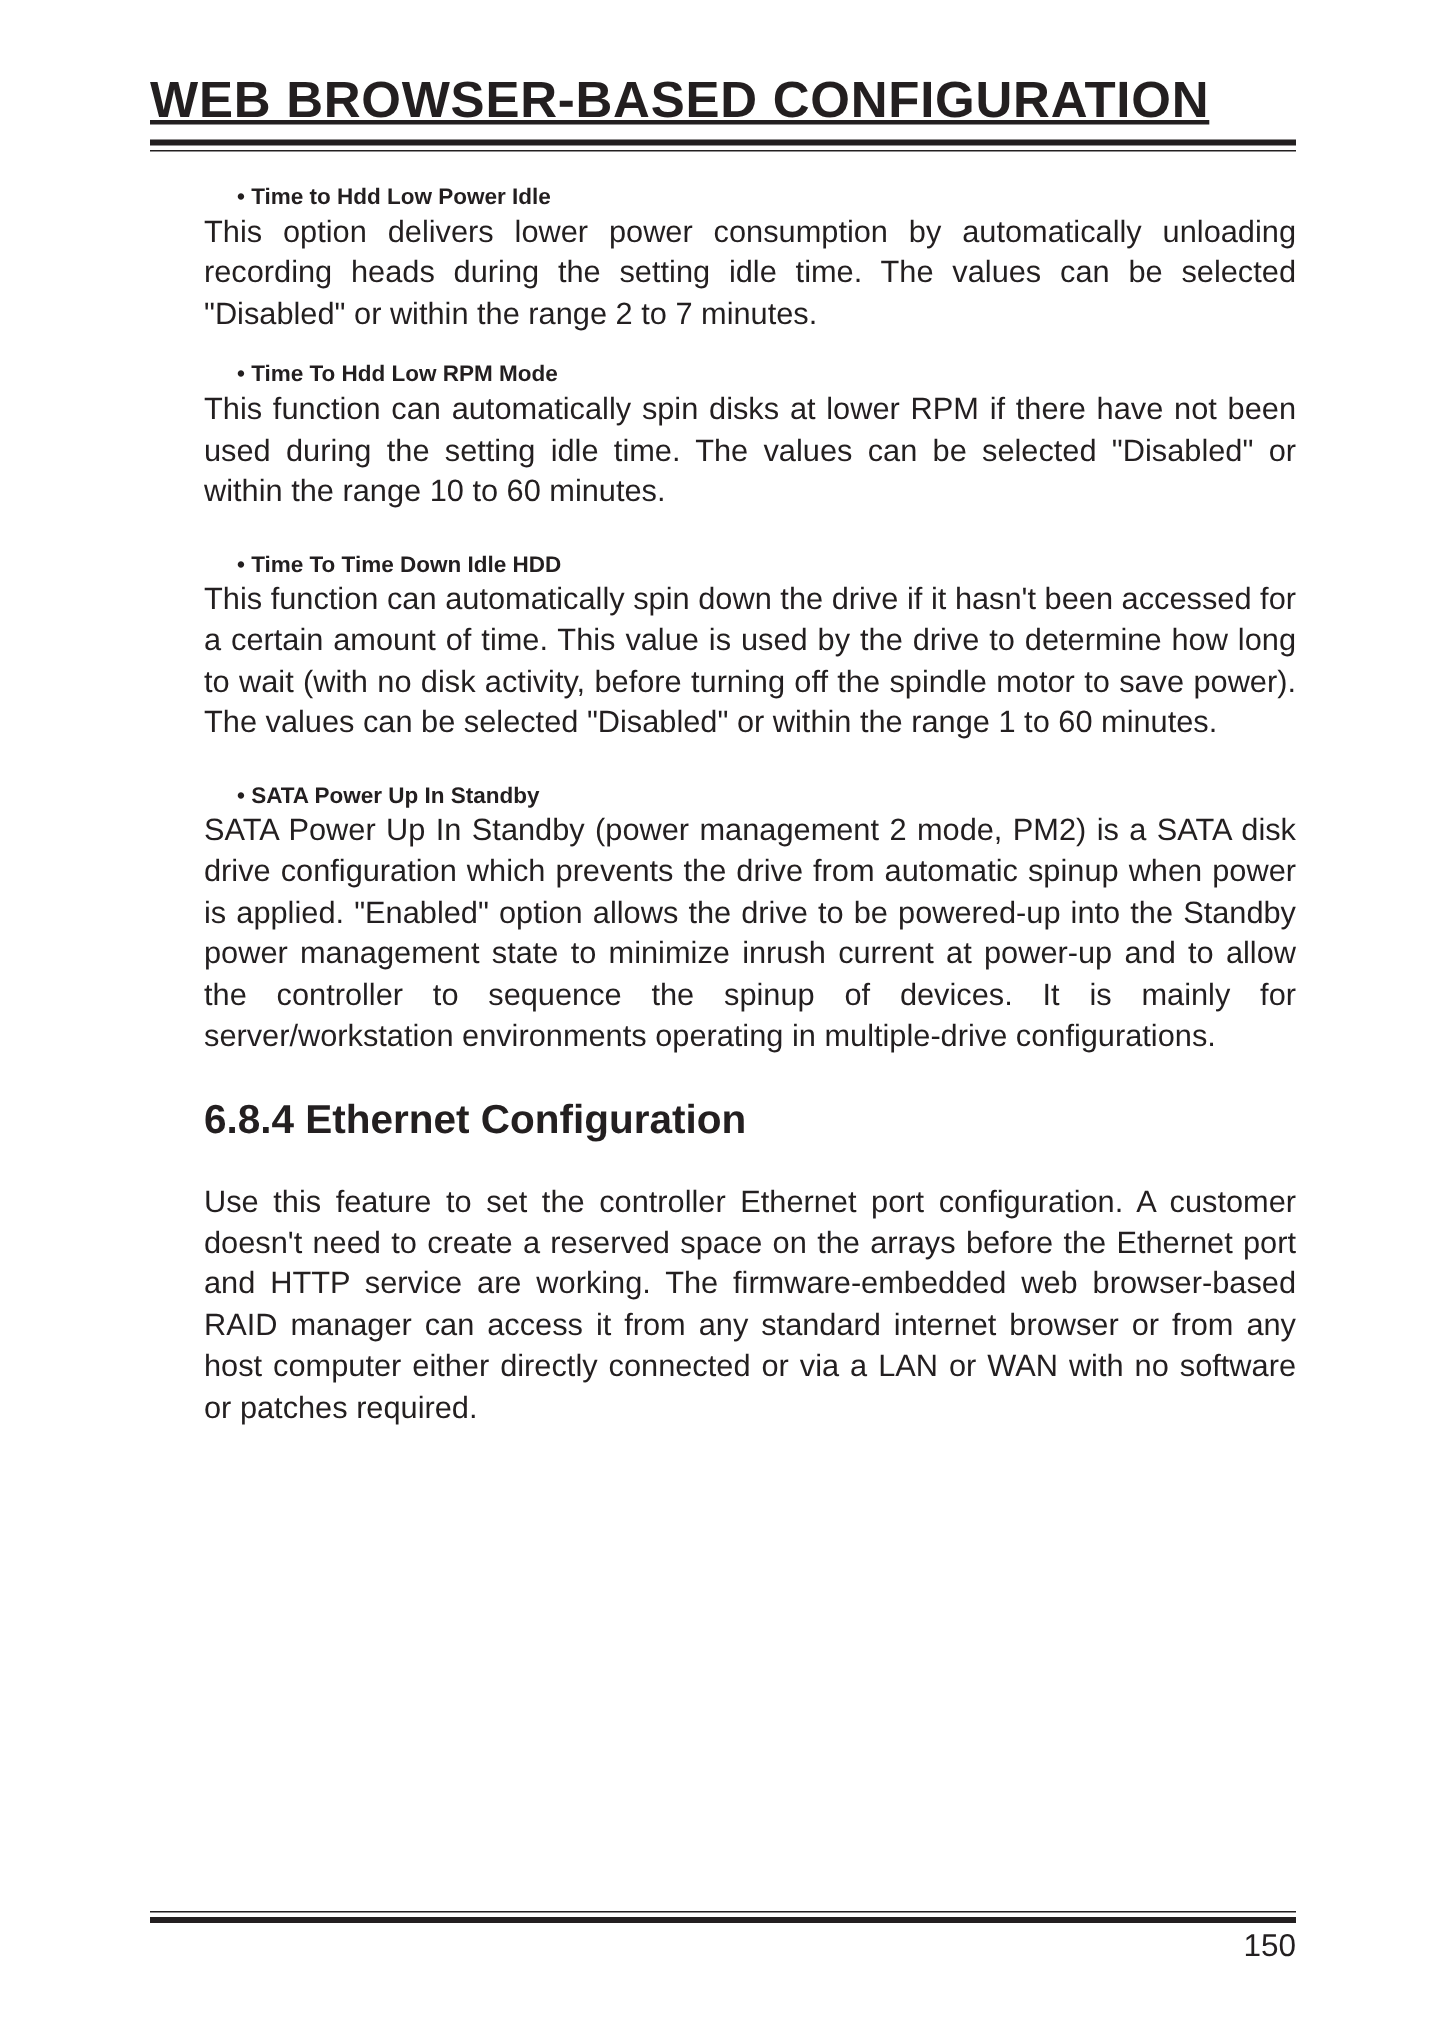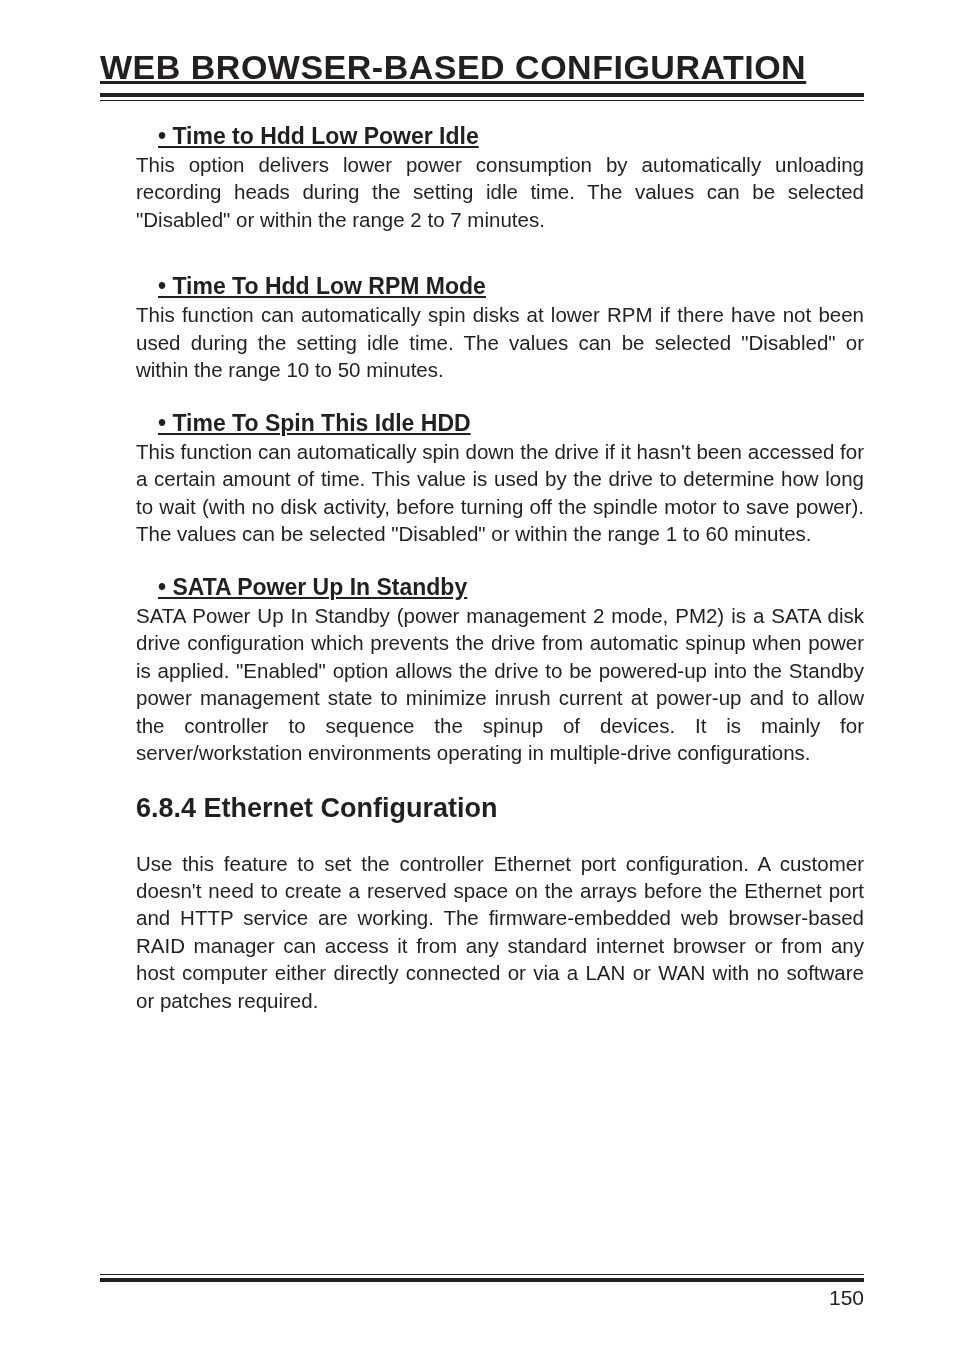--- a/index.html
+++ b/index.html
@@ -29,37 +29,36 @@
       border-top: 4px solid #231f20;
       border-bottom: 1.5px solid #231f20;
       height: 8px;
       margin-bottom: 22px;
     }
     .content {
       padding-left: 36px;
       padding-right: 0px;
     }
     .bullet-heading {
-      font-size: 23px;
+      font-size: 15px;
       font-weight: bold;
       margin-top: 0;
       margin-bottom: 1px;
       padding-left: 22px;
-      text-decoration: underline;
     }
     .bullet-heading.with-gap {
     }
     .body-text {
       font-size: 20.5px;
       line-height: 1.34;
       text-align: justify;
       margin-bottom: 26px;
     }
     .body-text.tight {
-      margin-bottom: 40px;
+      margin-bottom: 18px;
     }
     .section-heading {
       font-size: 27px;
       font-weight: bold;
       margin-top: 6px;
       margin-bottom: 26px;
     }
     .footer {
       position: absolute;
       bottom: 44px;
@@ -83,23 +82,23 @@
 
 <div class="header-title">WEB BROWSER-BASED CONFIGURATION</div>
 <hr class="header-rule">
 
 <div class="content">
 
   <div class="bullet-heading">• Time to Hdd Low Power Idle</div>
   <div class="body-text tight">This option delivers lower power consumption by automatically unloading recording heads during the setting idle time. The values can be selected "Disabled" or within the range 2 to 7 minutes.</div>
 
   <div class="bullet-heading with-gap">• Time To Hdd Low RPM Mode</div>
-  <div class="body-text">This function can automatically spin disks at lower RPM if there have not been used during the setting idle time. The values can be selected "Disabled" or within the range 10 to 50 minutes.</div>
+  <div class="body-text">This function can automatically spin disks at lower RPM if there have not been used during the setting idle time. The values can be selected "Disabled" or within the range 10 to 60 minutes.</div>
 
-  <div class="bullet-heading">• Time To Spin This Idle HDD</div>
+  <div class="bullet-heading">• Time To Time Down Idle HDD</div>
   <div class="body-text">This function can automatically spin down the drive if it hasn't been accessed for a certain amount of time. This value is used by the drive to determine how long to wait (with no disk activity, before turning off the spindle motor to save power). The values can be selected "Disabled" or within the range 1 to 60 minutes.</div>
 
   <div class="bullet-heading">• SATA Power Up In Standby</div>
   <div class="body-text">SATA Power Up In Standby (power management 2 mode, PM2) is a SATA disk drive configuration which prevents the drive from automatic spinup when power is applied. "Enabled" option allows the drive to be powered-up into the Standby power management state to minimize inrush current at power-up and to allow the controller to sequence the spinup of devices. It is mainly for server/workstation environments operating in multiple-drive configurations.</div>
 
   <div class="section-heading">6.8.4 Ethernet Configuration</div>
   <div class="body-text">Use this feature to set the controller Ethernet port configuration. A customer doesn't need to create a reserved space on the arrays before the Ethernet port and HTTP service are working. The firmware-embedded web browser-based RAID manager can access it from any standard internet browser or from any host computer either directly connected or via a LAN or WAN with no software or patches required.</div>
 
 </div>
 

